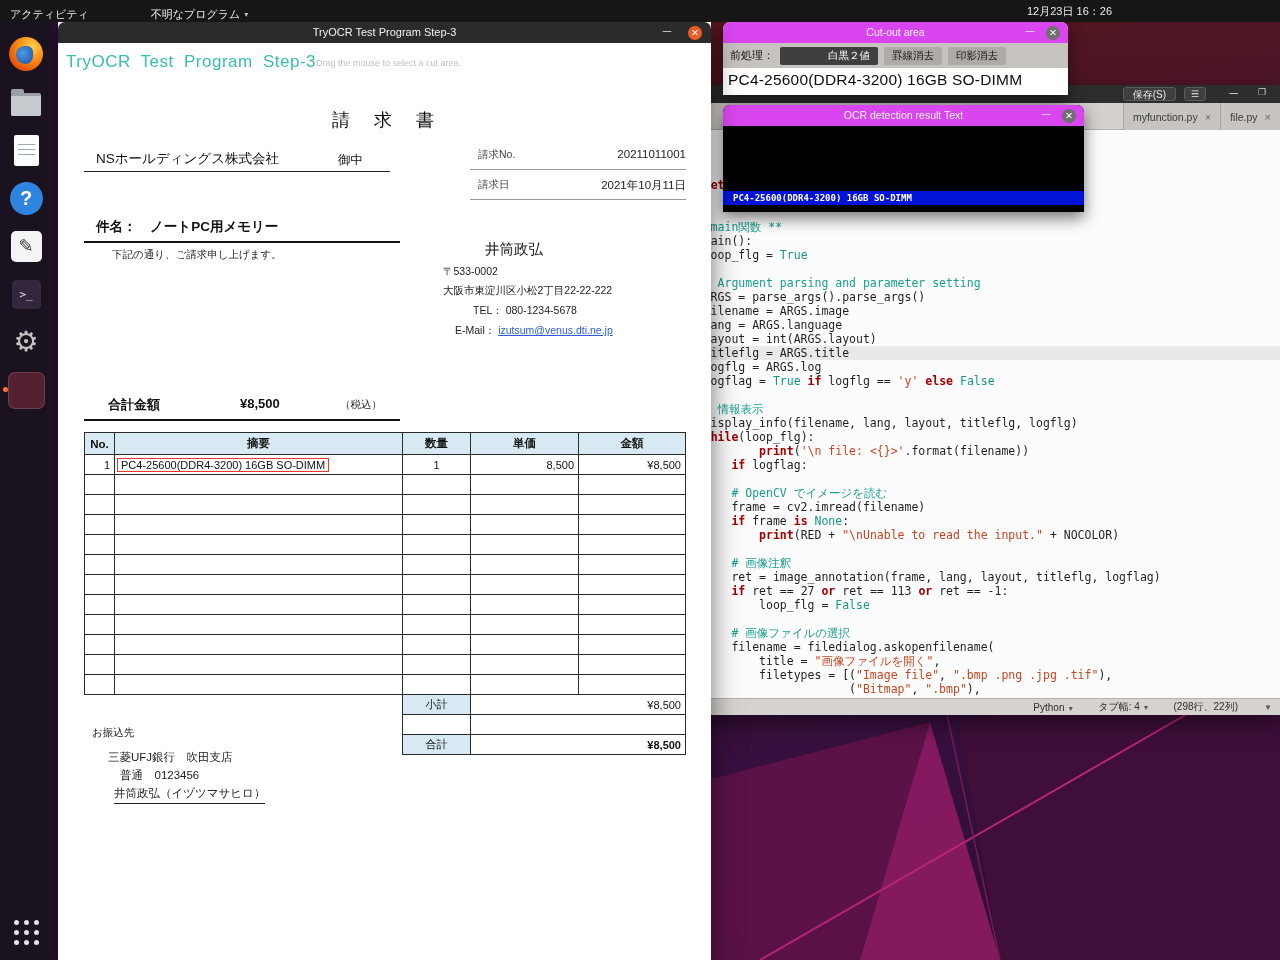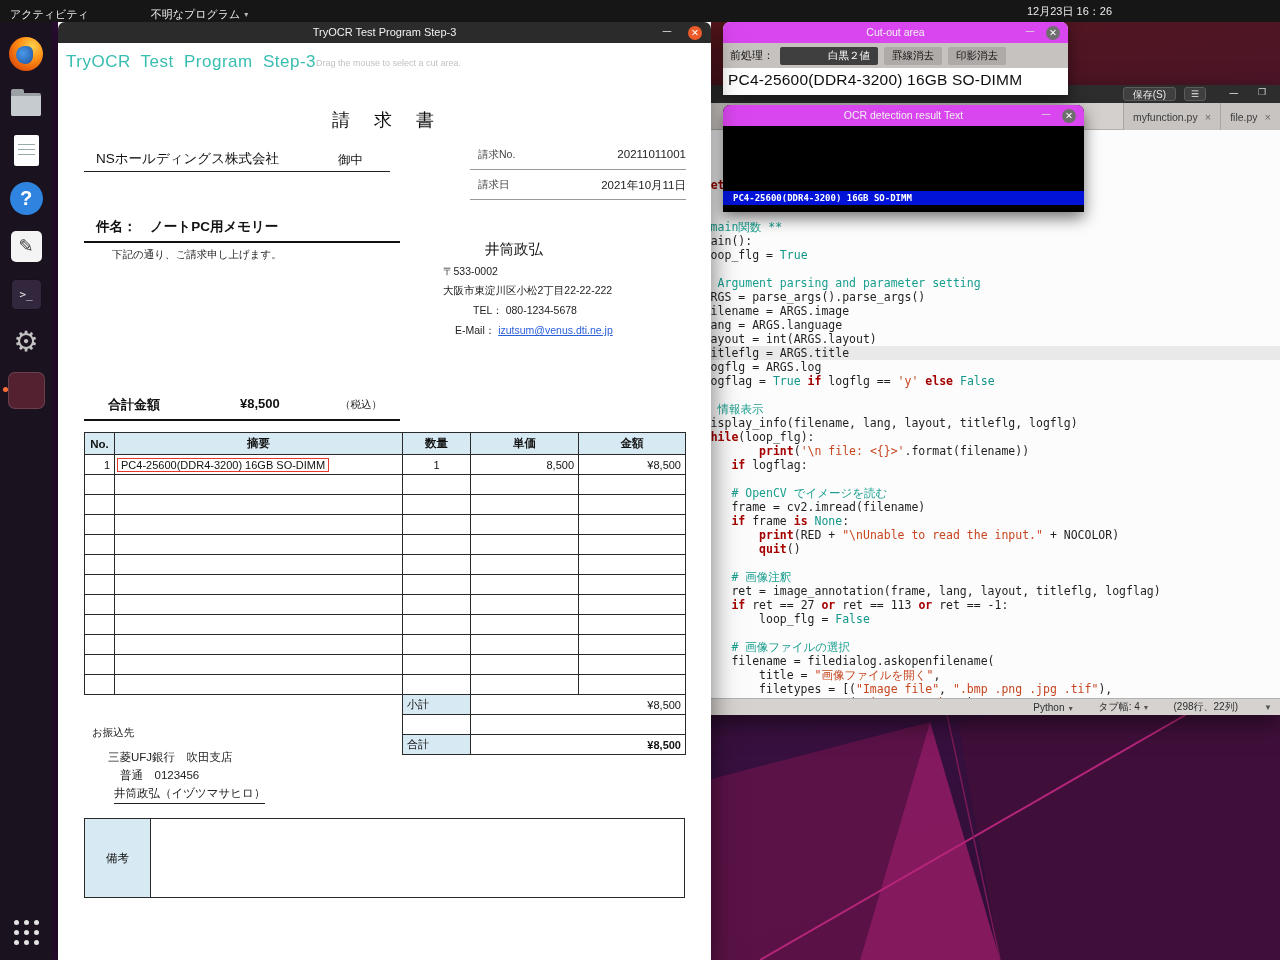--- a/index.html
+++ b/index.html
@@ -130,21 +130,21 @@
   #total-line { left:26px; top:397px; width:316px; height:2px; background:#111; }
   table.inv { border-collapse:collapse; table-layout:fixed; }
   table.inv td, table.inv th { border:1px solid #2a2a2a; font-size:11px; padding:0 4px; height:20px;
     overflow:hidden; white-space:nowrap; color:#111; }
   table.inv th { background:#d7e9f2; font-weight:bold; height:22px; font-size:11.5px; text-align:center; }
   #main-table { left:26px; top:410px; }
   #main-table .c0 { text-align:right; } #main-table .c1 { text-align:left; }
   #main-table .c2 { text-align:center; } #main-table .c3, #main-table .c4 { text-align:right; }
   .redbox { display:inline-block; border:1.6px solid #e8382f; padding:0 3px; margin-left:-2px; }
   #sum-table { left:344px; top:672px; }
-  #sum-table .sl { background:#d7e9f2; text-align:left;margin-left:21px; }
+  #sum-table .sl { background:#d7e9f2; text-align:center;margin-left:21px; }
   #sum-table .sv { text-align:right; }
   #bank-head { left:34px; top:704px; font-size:10.5px; color:#222; }
   #bank-line { left:50px; top:728px; font-size:11.5px; color:#222; }
   #acct-line { left:62px; top:746px; font-size:11.5px; color:#222; }
   #acct-holder { left:56px; top:764px; font-size:11.5px; color:#222; border-bottom:1px solid #222; padding-bottom:2px; }
   #remarks { left:26px; top:796px; width:601px; height:80px; border:1px solid #2a2a2a; display:flex; }
   #remarks .rl { width:66px; background:#d7e9f2; border-right:1px solid #2a2a2a; display:flex; align-items:center;
     justify-content:center; font-size:11.5px; color:#111; }
   #remarks .rb { flex:1; background:#fff; }
 </style>
@@ -204,21 +204,20 @@
           <div class="code-line"><span class="tk-c">    # 情報表示</span></div>
           <div class="code-line"><span class="tk-p">    display_info(filename, lang, layout, titleflg, logflg)</span></div>
           <div class="code-line"><span class="tk-p">    </span><span class="tk-k">while</span><span class="tk-p">(loop_flg):</span></div>
           <div class="code-line"><span class="tk-p">            </span><span class="tk-k">print</span><span class="tk-p">(</span><span class="tk-s">'\n file: &lt;{}&gt;'</span><span class="tk-p">.format(filename))</span></div>
           <div class="code-line"><span class="tk-p">        </span><span class="tk-k">if</span><span class="tk-p"> logflag:</span></div>
           <div class="code-line">&nbsp;</div>
           <div class="code-line"><span class="tk-c">        # OpenCV でイメージを読む</span></div>
           <div class="code-line"><span class="tk-p">        frame = cv2.imread(filename)</span></div>
           <div class="code-line"><span class="tk-p">        </span><span class="tk-k">if</span><span class="tk-p"> frame </span><span class="tk-k">is</span><span class="tk-p"> </span><span class="tk-b">None</span><span class="tk-p">:</span></div>
           <div class="code-line"><span class="tk-p">            </span><span class="tk-k">print</span><span class="tk-p">(RED + </span><span class="tk-s">"\nUnable to read the input."</span><span class="tk-p"> + NOCOLOR)</span></div>
-          <div class="code-line"><span class="tk-p">            </span><span class="tk-k">quit</span><span class="tk-p">()</span></div>
           <div class="code-line">&nbsp;</div>
           <div class="code-line"><span class="tk-c">        # 画像注釈</span></div>
           <div class="code-line"><span class="tk-p">        ret = image_annotation(frame, lang, layout, titleflg, logflag)</span></div>
           <div class="code-line"><span class="tk-p">        </span><span class="tk-k">if</span><span class="tk-p"> ret == 27 </span><span class="tk-k">or</span><span class="tk-p"> ret == 113 </span><span class="tk-k">or</span><span class="tk-p"> ret == -1:</span></div>
           <div class="code-line"><span class="tk-p">            loop_flg = </span><span class="tk-b">False</span></div>
           <div class="code-line">&nbsp;</div>
           <div class="code-line"><span class="tk-c">        # 画像ファイルの選択</span></div>
           <div class="code-line"><span class="tk-p">        filename = filedialog.askopenfilename(</span></div>
           <div class="code-line"><span class="tk-p">            title = </span><span class="tk-s">"画像ファイルを開く"</span><span class="tk-p">,</span></div>
           <div class="code-line"><span class="tk-p">            filetypes = [(</span><span class="tk-s">"Image file"</span><span class="tk-p">, </span><span class="tk-s">".bmp .png .jpg .tif"</span><span class="tk-p">),</span></div>
@@ -422,24 +421,20 @@
           <td class="sv" style="font-weight:bold">¥8,500</td>
         </tr>
       </tbody>
     </table>
 
     <div class="abs" id="bank-head">お振込先</div>
     <div class="abs" id="bank-line">三菱UFJ銀行　吹田支店</div>
     <div class="abs" id="acct-line">普通　0123456</div>
     <div class="abs" id="acct-holder">井筒政弘（イヅツマサヒロ）</div>
 
-    <div class="abs" id="remarks">
-      <div class="rl">備考</div>
-      <div class="rb"></div>
-    </div>
   </div>
 
   <div id="topbar">
     <span class="tb-act">アクティビティ</span>
     <span class="tb-app">
       <span>不明なプログラム</span>
       <span class="tb-caret">▾</span>
     </span>
     <span class="tb-clock">12月23日 16：26</span>
   </div>

